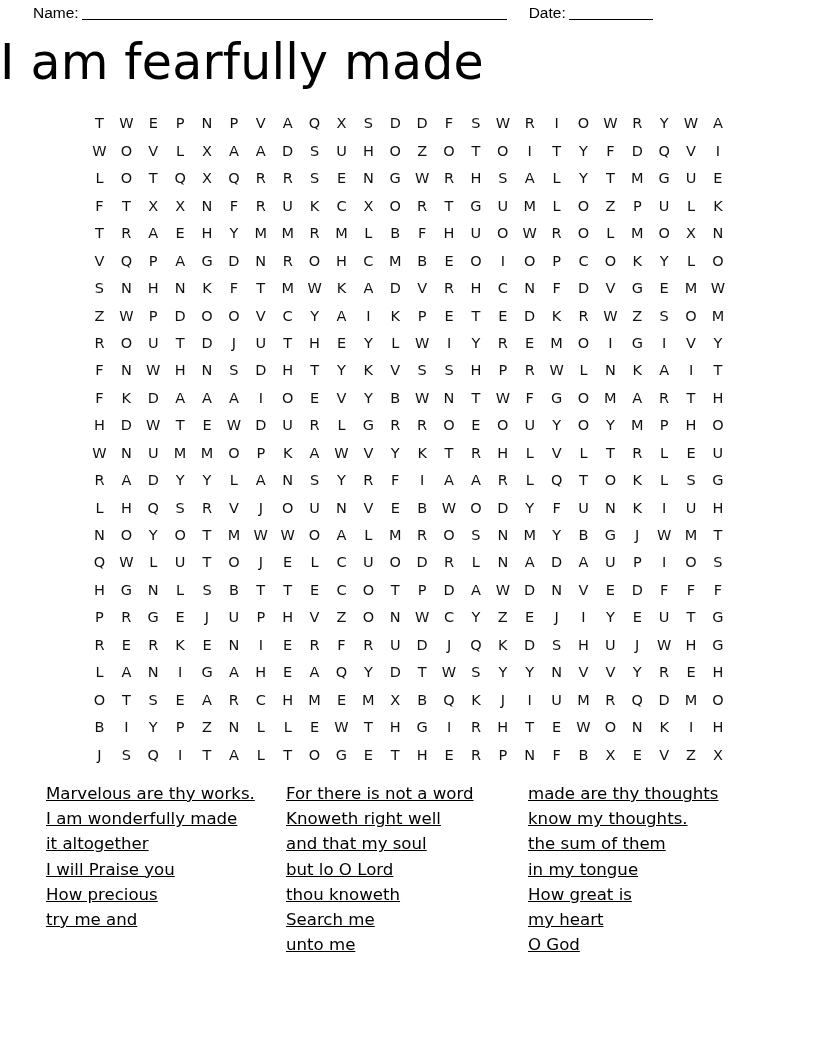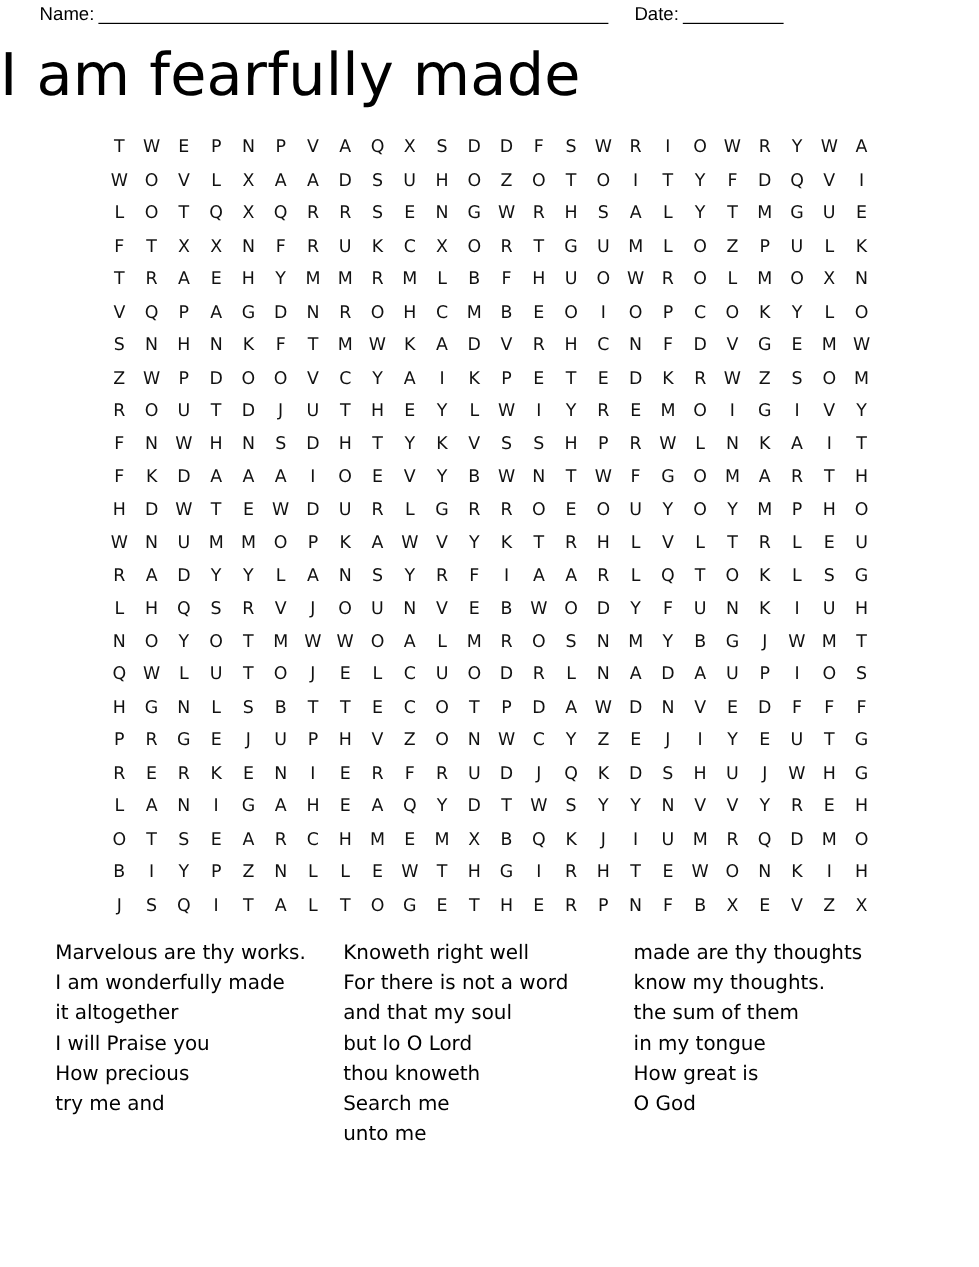--- a/index.html
+++ b/index.html
@@ -87,20 +87,21 @@
     position: absolute;
     left: 46px;
     top: 781px;
     width: 724px;
     display: grid;
     grid-template-columns: 240px 242px 242px;
   }
   .wl-col {
     display: flex;
     flex-direction: column;
+    text-decoration: underline;
   }
   .wl-item {
     font-family: "DejaVu Sans", sans-serif;
     font-size: 16.6px;
     line-height: 25.2px;
     color: #000000;
     white-space: nowrap;
   }
 </style>
 </head>
@@ -700,31 +701,32 @@
   <div class="wordlist" id="word-list">
       <div class="wl-col">
         <div class="wl-item">Marvelous are thy works.</div>
         <div class="wl-item">I am wonderfully made</div>
         <div class="wl-item">it altogether</div>
         <div class="wl-item">I will Praise you</div>
         <div class="wl-item">How precious</div>
         <div class="wl-item">try me and</div>
       </div>
       <div class="wl-col">
+        <div class="wl-item">For there is not a word</div>
         <div class="wl-item">Knoweth right well</div>
-        <div class="wl-item">For there is not a word</div>
         <div class="wl-item">and that my soul</div>
         <div class="wl-item">but lo O Lord</div>
         <div class="wl-item">thou knoweth</div>
         <div class="wl-item">Search me</div>
         <div class="wl-item">unto me</div>
       </div>
       <div class="wl-col">
         <div class="wl-item">made are thy thoughts</div>
         <div class="wl-item">know my thoughts.</div>
         <div class="wl-item">the sum of them</div>
         <div class="wl-item">in my tongue</div>
         <div class="wl-item">How great is</div>
+        <div class="wl-item">my heart</div>
         <div class="wl-item">O God</div>
       </div>
     </div>
 
 </div>
 
 </body></html>

